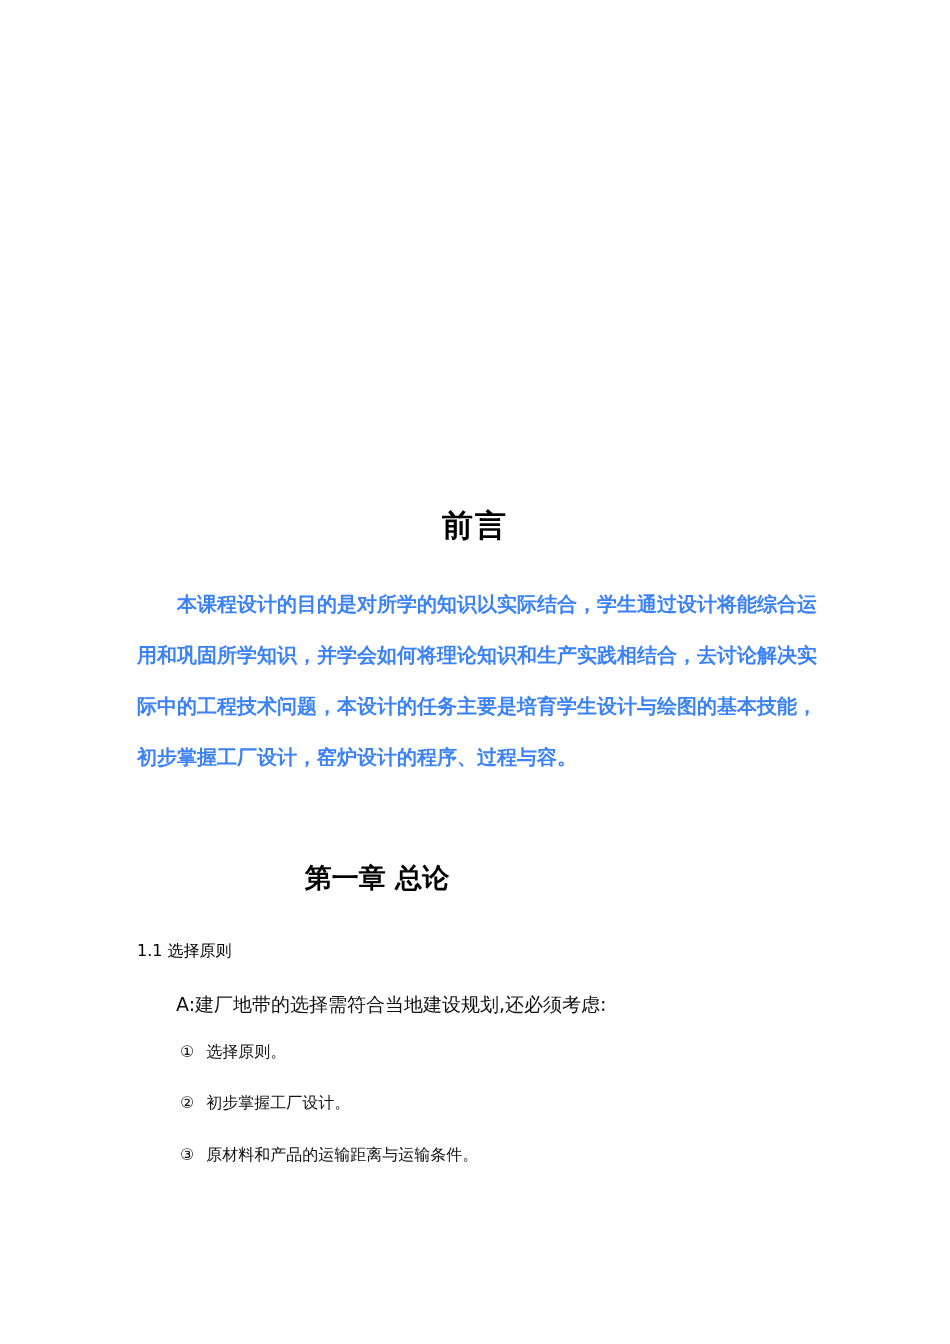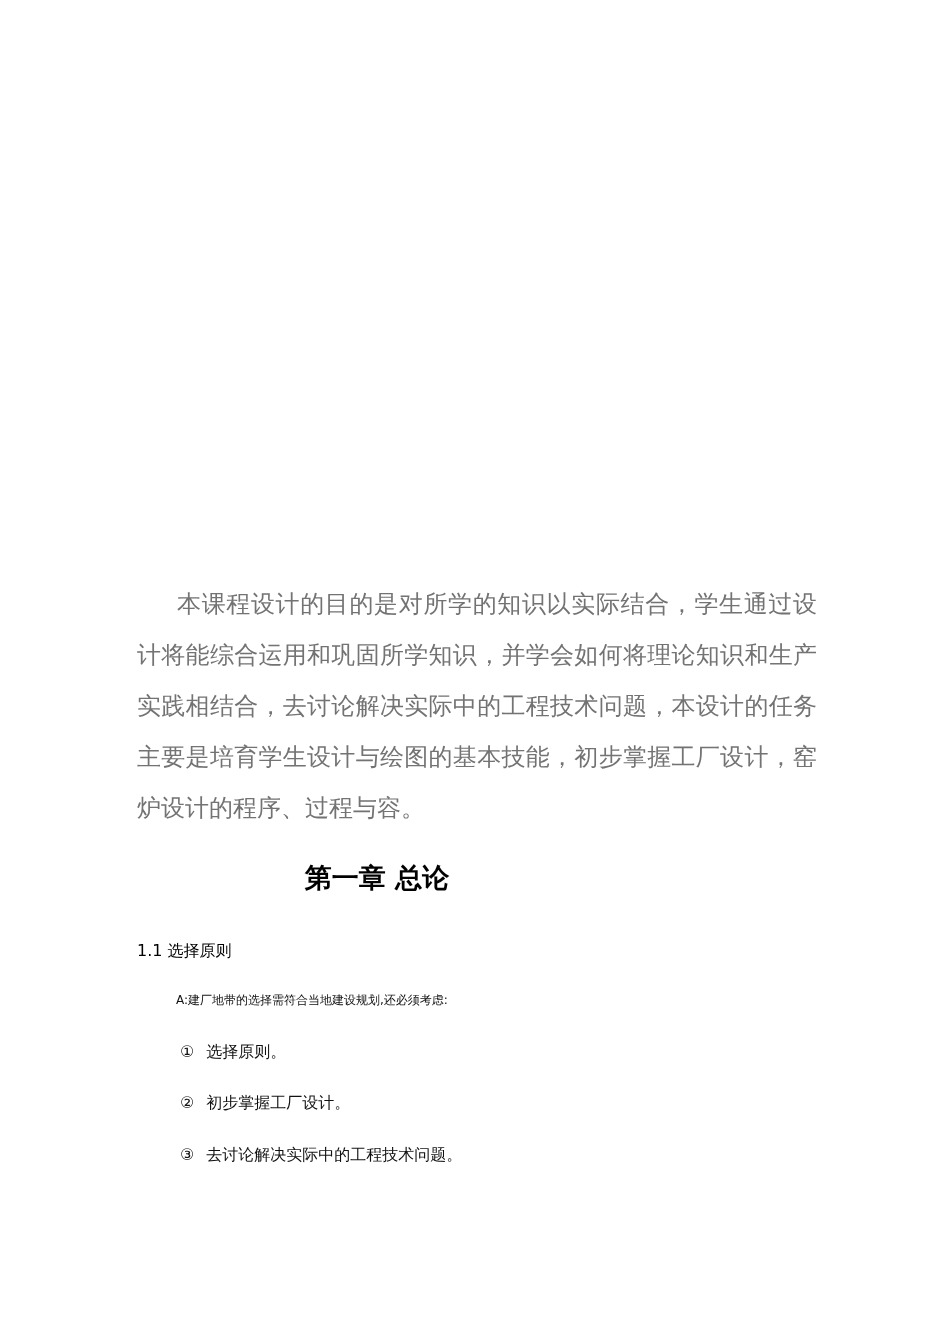--- a/index.html
+++ b/index.html
@@ -25,26 +25,27 @@
     font-size: 31px;
     font-weight: bold;
     letter-spacing: 2px;
     color: #000000;
   }
   .preface-body {
     position: absolute;
     top: 579px;
     left: 137px;
     width: 680px;
-    font-size: 24px;
+    font-size: 20px;
     line-height: 51px;
     text-align: justify;
     text-indent: 40px;
-    color: #737373;
+    color: #3b82f6;
     text-justify: inter-ideograph;
+    font-weight: bold;
   }
   .chapter-title {
     position: absolute;
     top: 860px;
     left: 0;
     width: 754px;
     text-align: center;
     font-size: 27px;
     font-weight: bold;
     color: #000000;
@@ -54,21 +55,21 @@
     top: 941px;
     left: 137px;
     font-size: 16px;
     font-weight: normal;
     color: #000000;
   }
   .section-intro {
     position: absolute;
     top: 992px;
     left: 176px;
-    font-size: 12px;
+    font-size: 19px;
     color: #111111;
   }
   .list-item {
     position: absolute;
     left: 180px;
     font-size: 16px;
     color: #111111;
     display: flex;
     align-items: baseline;
   }
@@ -78,20 +79,21 @@
   }
   .item-0 { top: 1042px; }
   .item-1 { top: 1093px; }
   .item-2 { top: 1145px; }
 </style>
 </head>
 <body>
 
 <div class="page">
 
+  <div class="preface-title">前言</div>
 
   <div class="preface-body">本课程设计的目的是对所学的知识以实际结合，学生通过设计将能综合运用和巩固所学知识，并学会如何将理论知识和生产实践相结合，去讨论解决实际中的工程技术问题，本设计的任务主要是培育学生设计与绘图的基本技能，初步掌握工厂设计，窑炉设计的程序、过程与容。</div>
 
   <div class="chapter-title">第一章  总论</div>
 
   <div class="section-heading">1.1 选择原则</div>
 
   <div class="section-intro">A:建厂地带的选择需符合当地建设规划,还必须考虑:</div>
 
   <div class="list-item item-0">
@@ -99,16 +101,16 @@
     <span>选择原则。</span>
   </div>
 
   <div class="list-item item-1">
     <span class="marker">②</span>
     <span>初步掌握工厂设计。</span>
   </div>
 
   <div class="list-item item-2">
     <span class="marker">③</span>
-    <span>去讨论解决实际中的工程技术问题。</span>
+    <span>原材料和产品的运输距离与运输条件。</span>
   </div>
 
 </div>
 
 </body></html>

